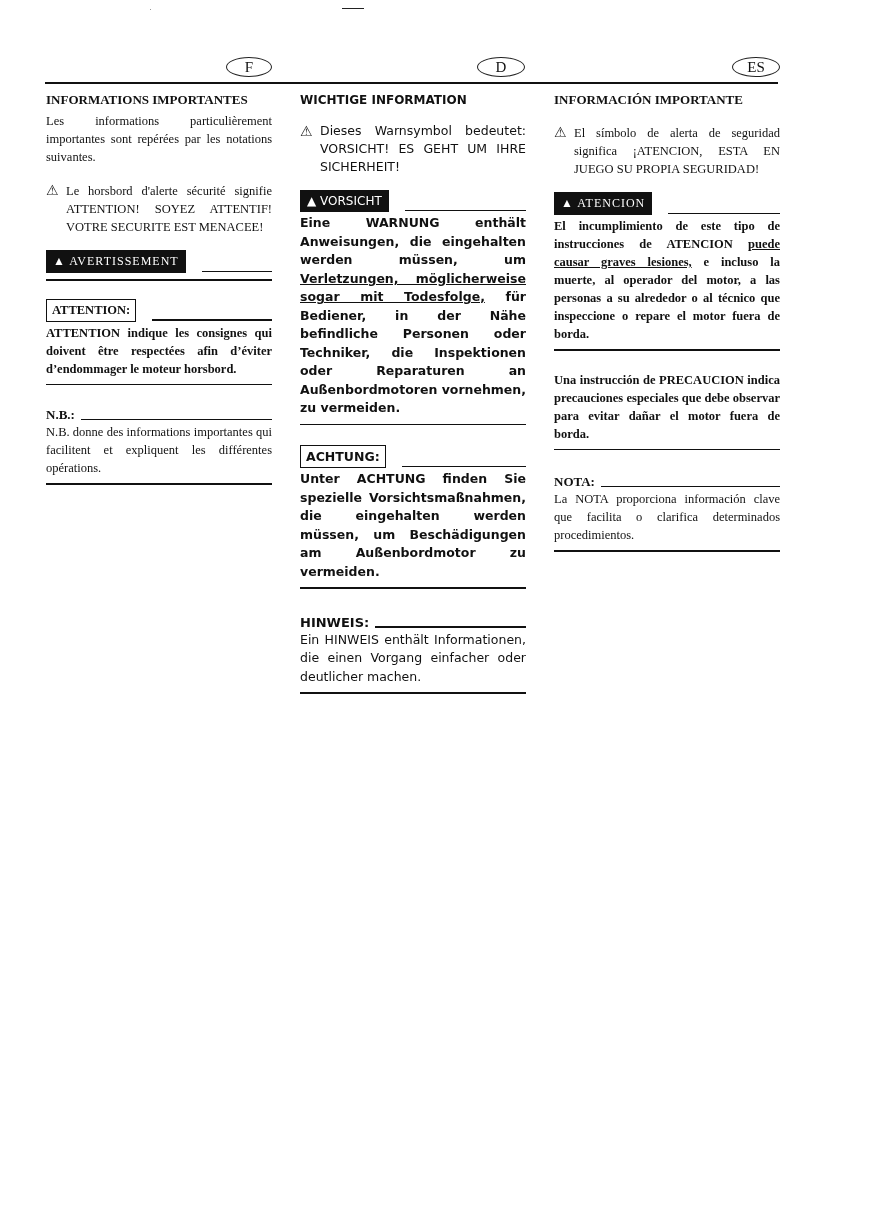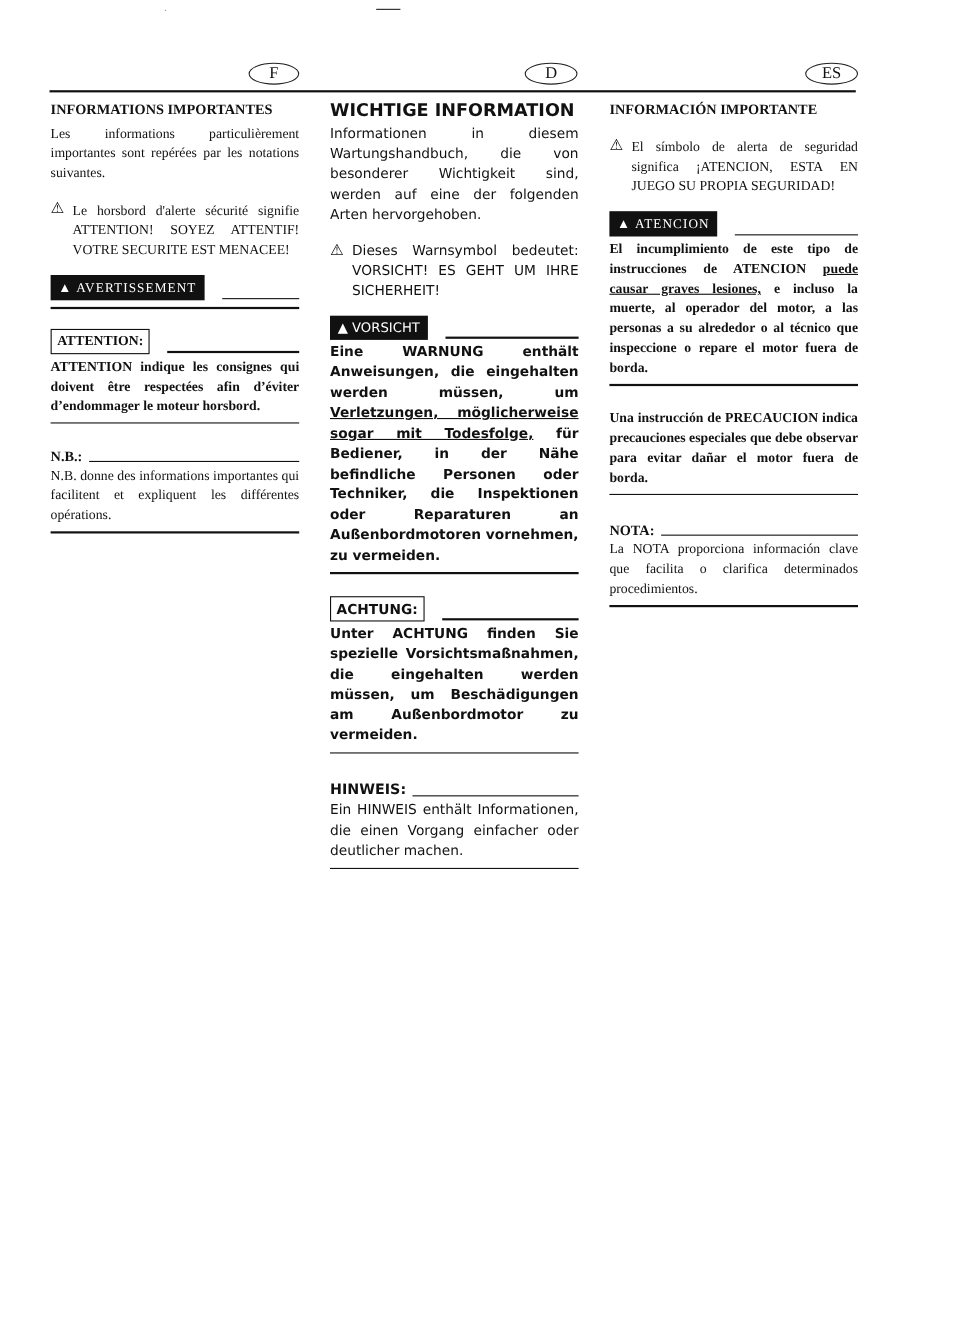--- a/index.html
+++ b/index.html
@@ -66,22 +66,21 @@
     <div class="label-row">
         <span>N.B.:</span>
         <span class="line"></span>
       </div>
     <p class="p">N.B. donne des informations importantes qui facilitent et expliquent les différentes opérations.</p>
     <div class="endrule"></div>
   </div>
 </div>
 
 <div class="col sans" style="left:300px;">
-  <div class="h" style="font-size:16px;">WICHTIGE INFORMATION</div>
-  <p class="p">Informationen in diesem Wartungshandbuch, die von besonderer Wichtigkeit sind, werden auf eine der folgenden Arten hervorgehoben.</p>
+  <div class="h" style="font-size:12px;">WICHTIGE INFORMATION</div>
   <div class="sym">
     <span class="tri">⚠</span>
     <span class="txt">Dieses Warnsymbol bedeutet: VORSICHT! ES GEHT UM IHRE SICHERHEIT!</span>
   </div>
   <div class="blk" style="margin-top:14px;">
     <div class="badge-row">
       <span class="badge-dark" style="letter-spacing:0;"><span>▲</span> <span>VORSICHT</span></span>
       <span class="badge-line"></span>
     </div>
     <p class="p b"><span>Eine WARNUNG enthält Anweisungen, die eingehalten werden müssen, um </span><span class="u">Verletzungen, möglicherweise sogar mit Todesfolge,</span><span> für Bediener, in der Nähe befindliche Personen oder Techniker, die Inspektionen oder Reparaturen an Außenbordmotoren vornehmen, zu vermeiden.</span></p>

